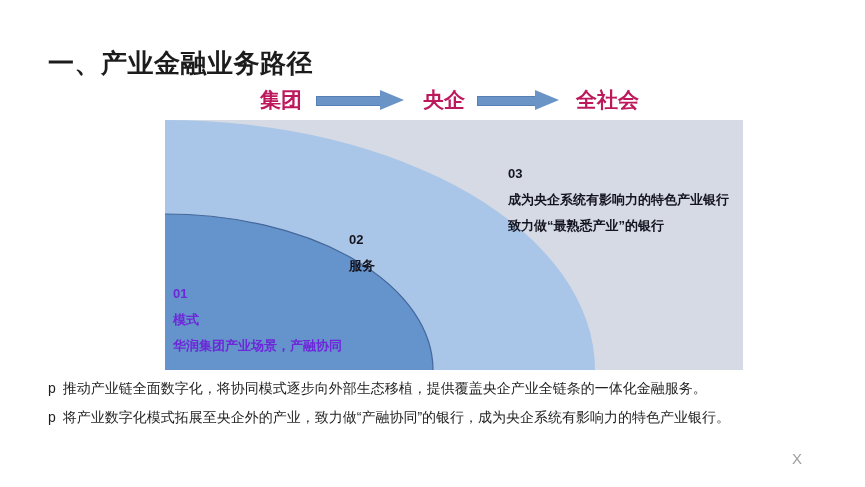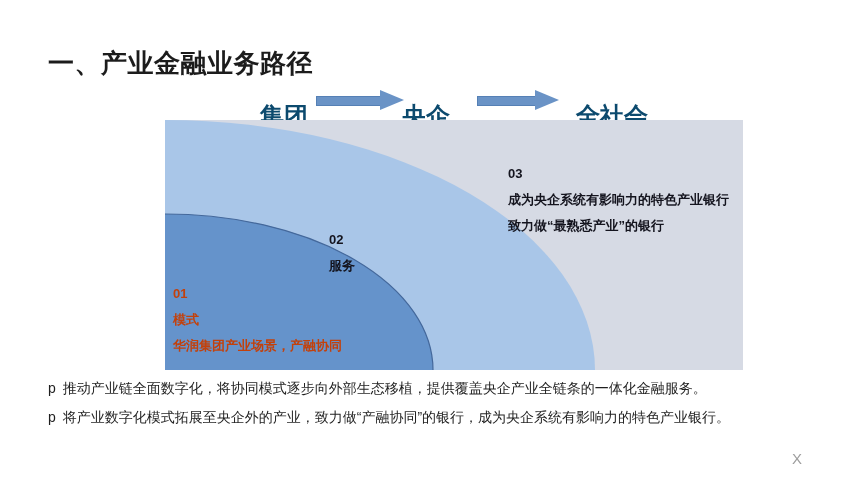--- a/index.html
+++ b/index.html
@@ -15,23 +15,22 @@
   
   .title {
     position: absolute; left: 48px; top: 46px;
     font-size: 26px; font-weight: bold; color: #1c1c1c;
     margin: 0; letter-spacing: 0.5px;
   }
 
   
   .flow-label {
     position: absolute; top: 88px;
-    font-size: 24px; font-weight: bold; color: #0c4a6e;
+    font-size: 21px; font-weight: bold; color: #be185d;
     line-height: 24px;
-    margin-top: 16px;
   }
   .arrow { position: absolute; top: 90px; height: 20px; }
   .arrow .shaft {
     position: absolute; left: 0; right: 22px; top: 6px; height: 8px;
     background: #6a93c6; border: 1px solid #5580b5;
   }
   .arrow .head {
     position: absolute; right: 0; top: 0;
     width: 0; height: 0;
     border-left: 24px solid #6a93c6;
@@ -46,22 +45,22 @@
     background: #d6dae4;
     overflow: hidden;
   }
   .diagram svg { position: absolute; left: 0; top: 0; }
 
   .stage {
     position: absolute; text-align: left;
     font-weight: bold; font-size: 13px; line-height: 26px;
   }
   .stage .stage-num { font-size: 13px; }
-  .stage-01 { left: 8px;   top: 161px; width: 220px; color: #c2410c; }
-  .stage-02 { left: 164px; top: 107px; width: 250px; color: #14141e; }
+  .stage-01 { left: 8px;   top: 161px; width: 220px; color: #6d28d9; }
+  .stage-02 { left: 184px; top: 107px; width: 250px; color: #14141e; }
   .stage-03 { left: 343px; top: 41px;  width: 240px; color: #14141e; }
 
   
   .bullets {
     position: absolute; left: 48px; top: 380px; width: 800px;
     list-style: none; margin: 0; padding: 0;
   }
   .bullets li {
     font-size: 14px; line-height: 17px; margin-bottom: 12px;
     color: #1f1f1f; white-space: nowrap;
@@ -80,21 +79,21 @@
 <div class="slide">
 
   <h1 class="title">一、产业金融业务路径</h1>
 
   <div>
     <span class="flow-label" style="left:260px">集团</span>
     <div class="arrow" style="left:316px;width:88px">
       <span class="shaft"></span>
       <span class="head"></span>
     </div>
-    <span class="flow-label" style="left:402px">央企</span>
+    <span class="flow-label" style="left:423px">央企</span>
     <div class="arrow" style="left:477px;width:82px">
       <span class="shaft"></span>
       <span class="head"></span>
     </div>
     <span class="flow-label" style="left:576px">全社会</span>
   </div>
 
   <div class="diagram">
     <svg width="578" height="250" viewBox="0 0 578 250">
       <ellipse cx="0" cy="250" rx="430" ry="250" fill="#a9c6e8"></ellipse>

